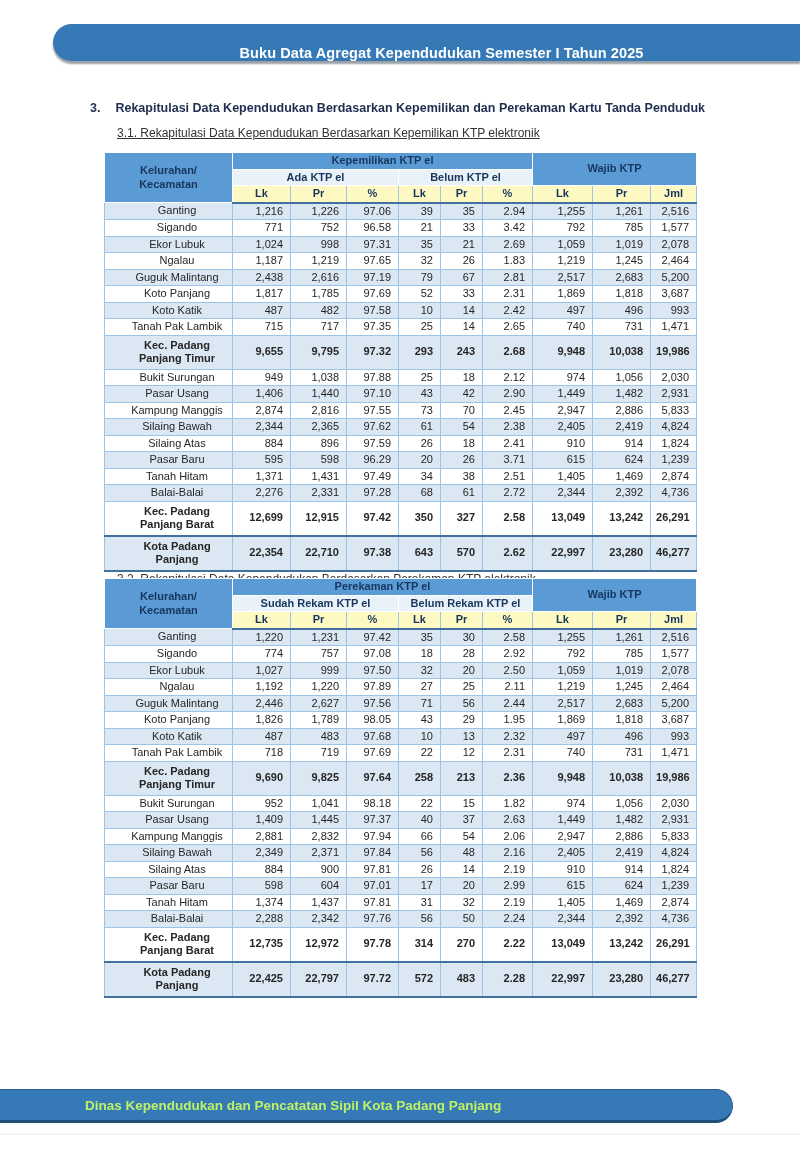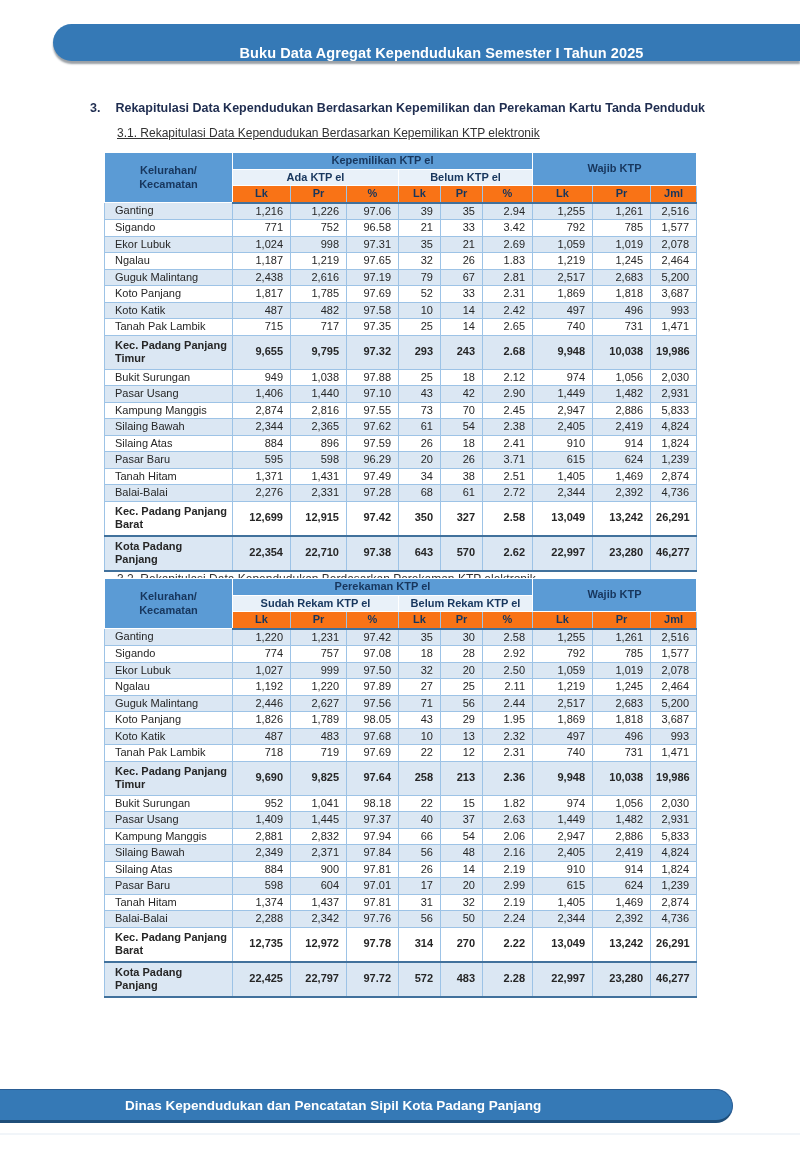--- a/index.html
+++ b/index.html
@@ -35,38 +35,38 @@
   #caption-2{top:552px;margin-top:20px;}
   
   .tbl-wrap{position:absolute;left:104px;width:592px;}
   #table-1{top:152px;}
   #table-2{top:578px;}
   table{border-collapse:collapse;width:100%;table-layout:fixed;font-size:11px;}
   th,td{border:1px solid var(--bd-light);line-height:13.5px;padding:1px 5px;}
   thead th{font-weight:bold;text-align:center;color:var(--head-navy);}
   th.h-blue{background:var(--head-blue);border-color:#fff;}
   th.h-light{background:var(--sub-light);border-color:#fff;}
-  th.h-white{background:#f97316;border-color:var(--bd-light);}
+  th.h-white{background:#fef9c3;border-color:var(--bd-light);}
   th.name-head{white-space:pre-line;}
   table{border:1px solid var(--head-blue);}
   thead tr:last-child th{border-bottom:2px solid var(--bd-med);}
-  tbody td.name{text-align:left;padding-left:10px;}
+  tbody td.name{text-align:center;padding-left:22px;}
   tbody td.num{text-align:right;padding-right:7px;}
   tbody tr.alt{background:var(--alt-blue);}
   tbody tr.bold{font-weight:bold;}
   tbody tr.bold td{padding-top:3px;padding-bottom:3px;}
   tbody tr:last-child td{border-top:2px solid var(--bd-med);border-bottom:2px solid var(--bd-med);}
   
   .footer-banner{
     position:absolute;top:1089px;left:0;width:733px;height:34px;
     background:var(--banner-blue);border-radius:0 17px 17px 0;
     border:1px solid #2a5d94;border-left:none;border-bottom:3px solid #1f4e79;
     display:flex;align-items:center;padding-left:85px;
   }
-  .footer-banner span{color:#ffffff;font-weight:bold;font-size:13.5px;margin-left:40px;}
+  .footer-banner span{color:#bef264;font-weight:bold;font-size:13.5px;}
   .footer-underline{position:absolute;top:1133px;left:0;width:100%;height:2px;background:#f1f5f9;}
 </style>
 </head>
 <body>
 
 <div class="header-banner">
   <span>Buku Data Agregat Kependudukan Semester I Tahun 2025</span>
 </div>
 
 <div class="section-heading">

